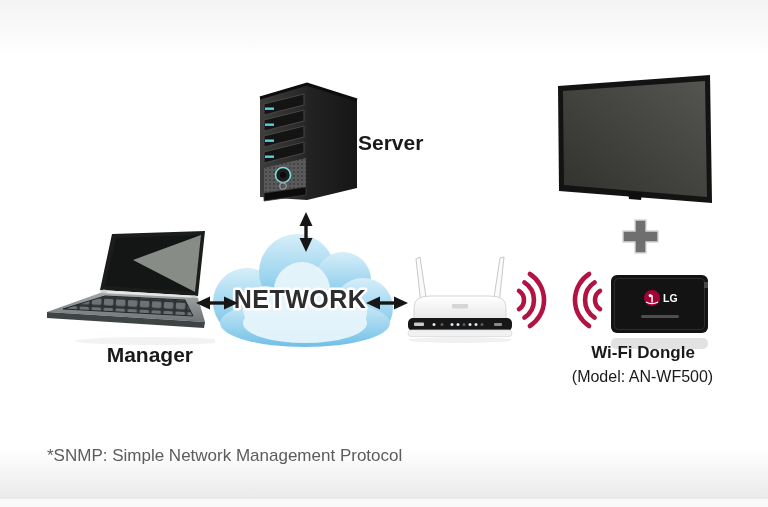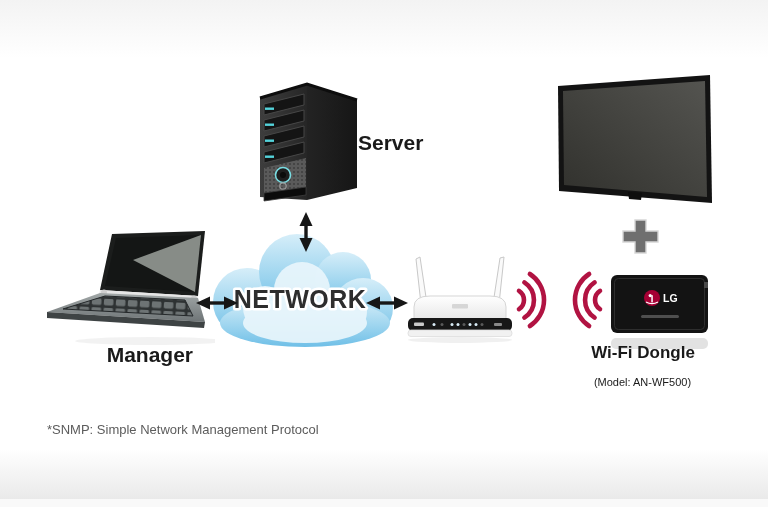--- a/index.html
+++ b/index.html
@@ -11,24 +11,24 @@
     background:linear-gradient(#f3f3f3,#ffffff);}
   .grad-bottom{position:absolute;left:0;top:449px;width:768px;height:51px;
     background:linear-gradient(#ffffff,#e9e9e9);}
   .grad-bottom-strip{position:absolute;left:0;top:499px;width:768px;height:8px;background:#f9f9f9;}
   .abs{position:absolute;}
   .node-label{
     position:absolute;color:#1a1a1a;font-weight:700;font-size:21px;line-height:1.1;
     text-align:center;letter-spacing:0px;
   }
   .dongle-model{
-    position:absolute;color:#1a1a1a;font-weight:400;font-size:11px;line-height:1.1;text-align:center;margin-top:8px;
+    position:absolute;color:#1a1a1a;font-weight:400;font-size:16px;line-height:1.1;text-align:center;
   }
   .footnote{
-    position:absolute;left:47px;top:422px;color:#5c5c5c;font-weight:400;font-size:13px;
+    position:absolute;left:47px;top:446px;color:#5c5c5c;font-weight:400;font-size:17px;
     letter-spacing:0px;
   }
 </style>
 </head>
 <body>
 
 <div class="canvas">
 
   <div class="grad-top"></div>
   <div class="grad-bottom"></div>

